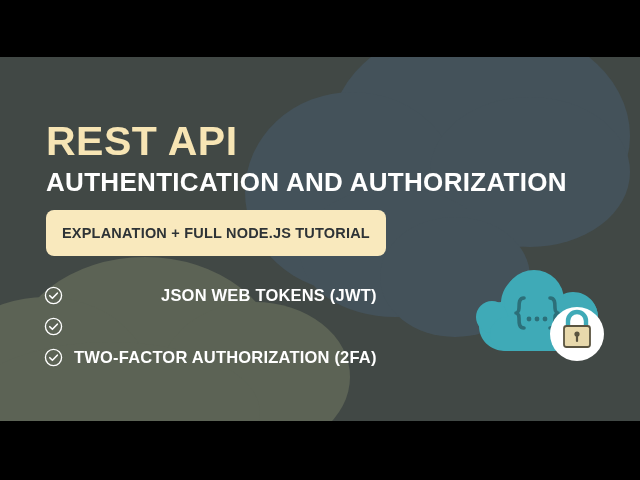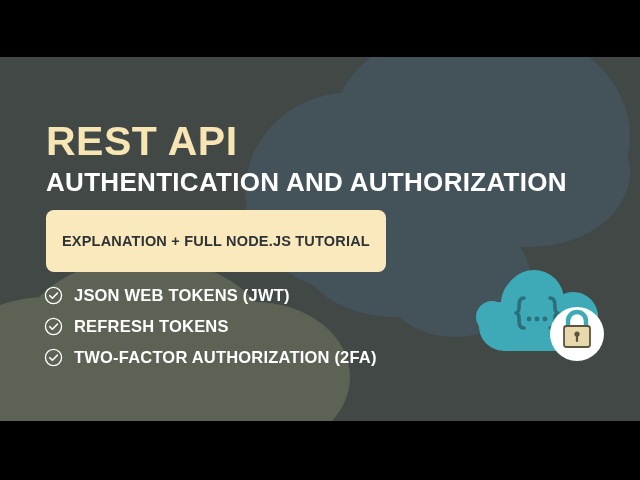--- a/index.html
+++ b/index.html
@@ -103,21 +103,21 @@
     color: #ffffff;
     line-height: 1;
     white-space: nowrap;
   }
 
   .badge {
     position: absolute;
     left: 46px;
     top: 153px;
     height: 30px;
-    padding: 16px 16px;
+    padding: 8px 16px;
     display: flex;
     align-items: center;
     background: #f9e9bd;
     border-radius: 8px;
     white-space: nowrap;
   }
   .badge-text {
     font-size: 14.5px;
     font-weight: bold;
     letter-spacing: 0.2px;
@@ -126,20 +126,21 @@
 
   .bullets {
     position: absolute;
     left: 44px;
     top: 223px;
   }
   .bullet-row {
     display: flex;
     align-items: center;
     height: 31px;
+    justify-content: space-between;
   }
   .check-icon {
     width: 19px;
     height: 19px;
     flex: 0 0 19px;
     margin-right: 11px;
     display: block;
   }
   .bullet-label {
     font-size: 16.5px;
@@ -204,21 +205,20 @@
           <span class="bullet-label">JSON WEB TOKENS (JWT)</span>
         </div>
 
         <div class="bullet-row">
           <span class="check-icon">
             <svg viewBox="0 0 24 24" width="19" height="19">
               <circle cx="12" cy="12" r="10.2" fill="none" stroke="#ffffff" stroke-width="1.7"></circle>
               <path d="M7.3 12.3 L10.6 15.5 L16.8 9.1" fill="none" stroke="#ffffff" stroke-width="2.1" stroke-linecap="round" stroke-linejoin="round"></path>
             </svg>
           </span>
-          <span class="bullet-label">REFRESH TOKENS</span>
         </div>
 
         <div class="bullet-row">
           <span class="check-icon">
             <svg viewBox="0 0 24 24" width="19" height="19">
               <circle cx="12" cy="12" r="10.2" fill="none" stroke="#ffffff" stroke-width="1.7"></circle>
               <path d="M7.3 12.3 L10.6 15.5 L16.8 9.1" fill="none" stroke="#ffffff" stroke-width="2.1" stroke-linecap="round" stroke-linejoin="round"></path>
             </svg>
           </span>
           <span class="bullet-label">TWO-FACTOR AUTHORIZATION (2FA)</span>

